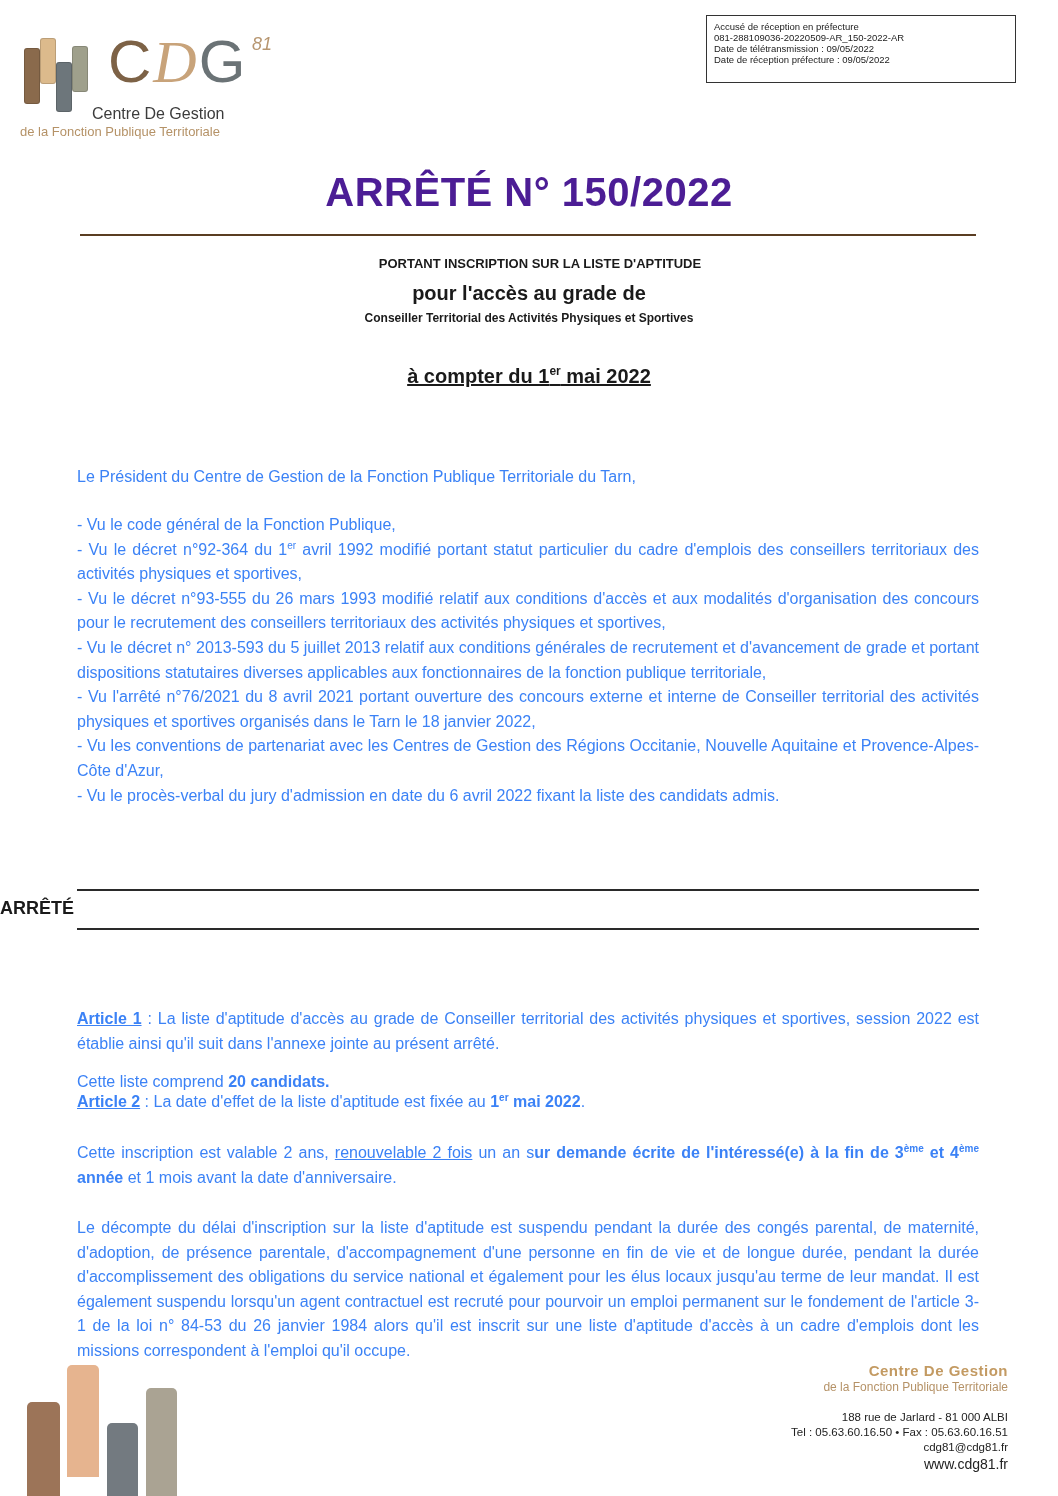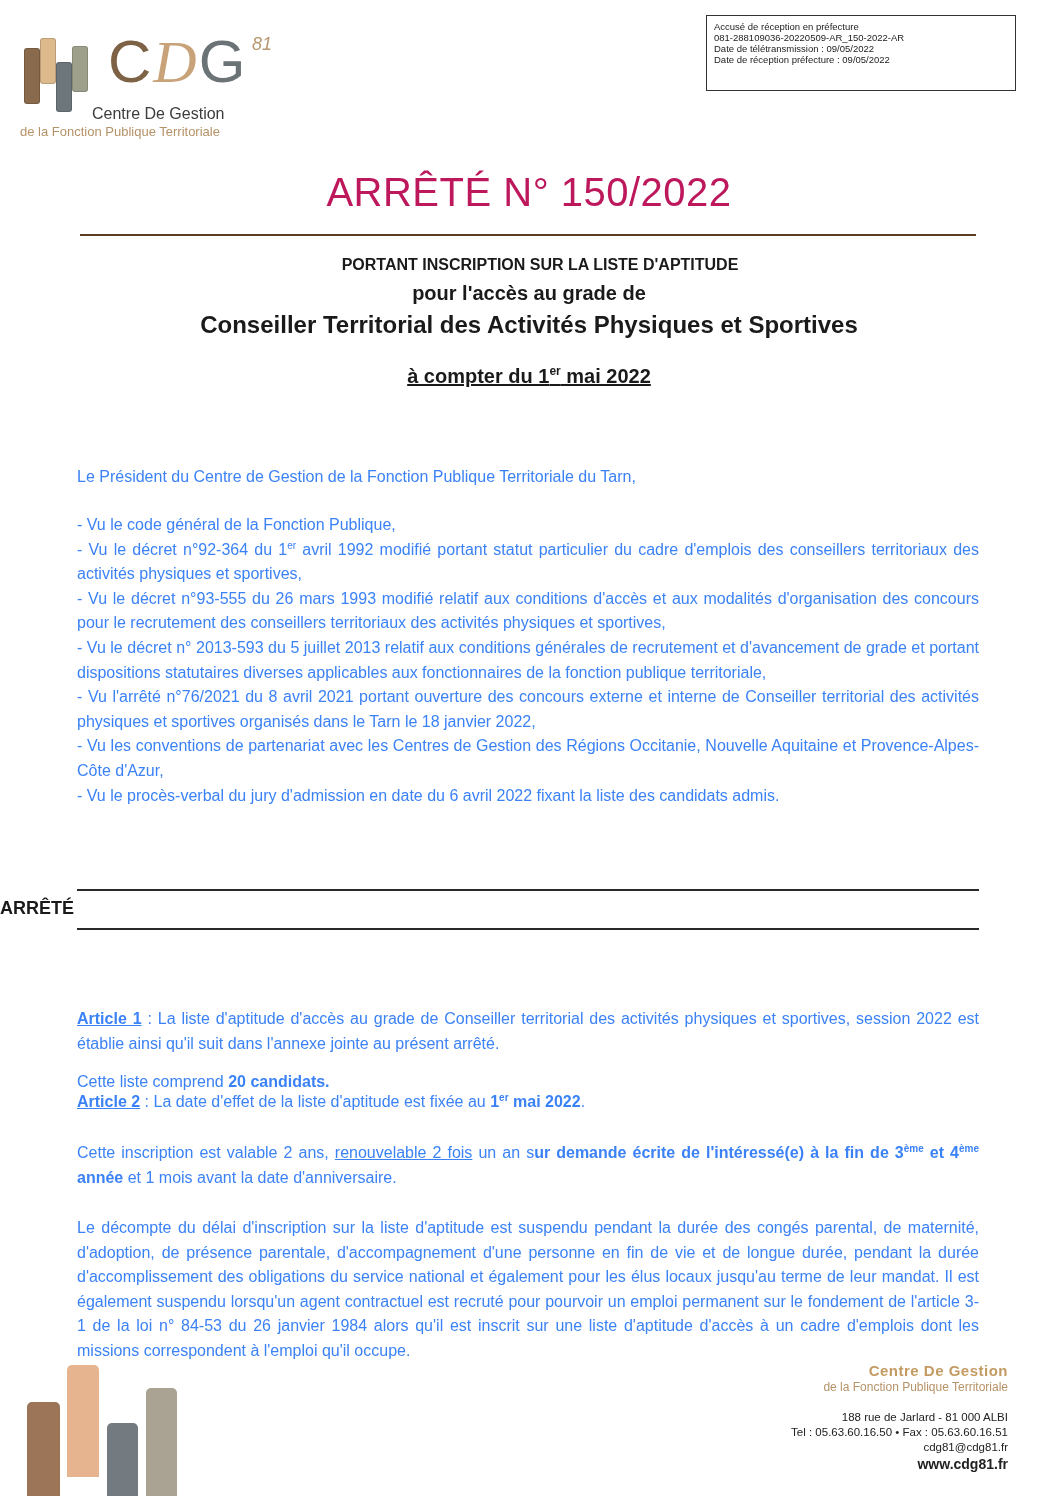--- a/index.html
+++ b/index.html
@@ -11,32 +11,32 @@
   .logo .bar { position: absolute; border-radius: 3px; border: 1px solid rgba(0,0,0,0.15); }
   .logo .mark { position: absolute; left: 88px; top: 0; font-size: 60px; letter-spacing: 2px; line-height: 1; }
   .logo .mark .c { color: #7d6246; font-family: "Liberation Sans", sans-serif; }
   .logo .mark .d { color: #c8a37a; font-family: "Liberation Serif", serif; font-style: italic; }
   .logo .mark .g { color: #6b7376; }
   .logo .sup81 { position: absolute; left: 232px; top: 2px; font-size: 18px; color: #b79670; font-style: italic; }
   .logo .line1 { position: absolute; left: 72px; top: 73px; font-size: 16px; color: #3c3c3c; white-space: nowrap; }
   .logo .line2 { position: absolute; left: 0px; top: 92px; font-size: 13px; color: #b59267; white-space: nowrap; }
 
   
-  .stamp { position: absolute; left: 706px; top: 15px; width: 310px; height: 76px; border: 1.5px solid #333;
+  .stamp { position: absolute; left: 706px; top: 15px; width: 310px; height: 68px; border: 1.5px solid #333;
            font-size: 9.5px; line-height: 11px; padding: 5px 0 0 7px; box-sizing: border-box; color: #222; }
 
   
-  .title { position: absolute; left: 0; right: 0; top: 170px; text-align: center; font-size: 40px; font-weight: normal;
-           color: #be185d; letter-spacing: 0.5px; }
+  .title { position: absolute; left: 0; right: 0; top: 170px; text-align: center; font-size: 40px; font-weight: bold;
+           color: #4c1d95; letter-spacing: 0.5px; }
   .title-rule { position: absolute; left: 80px; width: 896px; top: 234px; height: 2px; background: #5a3d22; }
 
   .subtitle { position: absolute; left: 0; right: 0; text-align: center; font-weight: bold; color: #1a1a1a; white-space: nowrap; }
-  .sub1 { top: 256px; font-size: 16px; padding-left: 22px; }
+  .sub1 { top: 256px; font-size: 13px; padding-left: 22px; }
   .sub2 { top: 282px; font-size: 20px; }
-  .sub3 { top: 311px; font-size: 24px; }
+  .sub3 { top: 311px; font-size: 12px; }
   .sub4 { top: 364px; font-size: 20px; text-decoration: underline; }
   .sub4 sup { font-size: 12px; }
 
   .text { position: absolute; left: 77px; width: 902px; font-size: 16px; line-height: 24.6px; text-align: justify; color: #3b82f6; }
   .text sup { font-size: 10px; line-height: 0; }
   .president { top: 465px; }
   .vu-list { top: 513px; }
   .vu-list p { margin: 0; }
 
   .rule { position: absolute; left: 77px; width: 902px; height: 2px; background: #2a2a2a; }
@@ -53,21 +53,21 @@
   .art2 { top: 1090px; }
   .validity { top: 1141px; }
   .suspension { top: 1216px; }
 
   
   .footer-bars .bar { position: absolute; border-radius: 5px 5px 0 0; }
   .footer-org { position: absolute; right: 50px; top: 1362px; text-align: right; }
   .footer-org .l1 { font-size: 15px; font-weight: bold; color: #c39a62; letter-spacing: 0.5px; }
   .footer-org .l2 { font-size: 12px; color: #b59267; margin-top: 1px; }
   .footer-contact { position: absolute; right: 50px; top: 1410px; text-align: right; font-size: 11.5px; line-height: 15px; color: #222; }
-  .footer-contact .web { font-size: 14px; font-weight: bold; margin-top: 2px; }
+  .footer-contact .web { font-size: 14px; font-weight: normal; margin-top: 2px; }
 </style>
 </head>
 <body>
 
 <div class="logo">
   <div class="bar" style="left:4px;top:16px;width:14px;height:54px;background:#8a6a4c;"></div>
   <div class="bar" style="left:20px;top:6px;width:14px;height:44px;background:#dcba8c;"></div>
   <div class="bar" style="left:36px;top:30px;width:14px;height:48px;background:#6d767b;"></div>
   <div class="bar" style="left:52px;top:14px;width:14px;height:44px;background:#9fa08c;"></div>
   <div class="mark">

